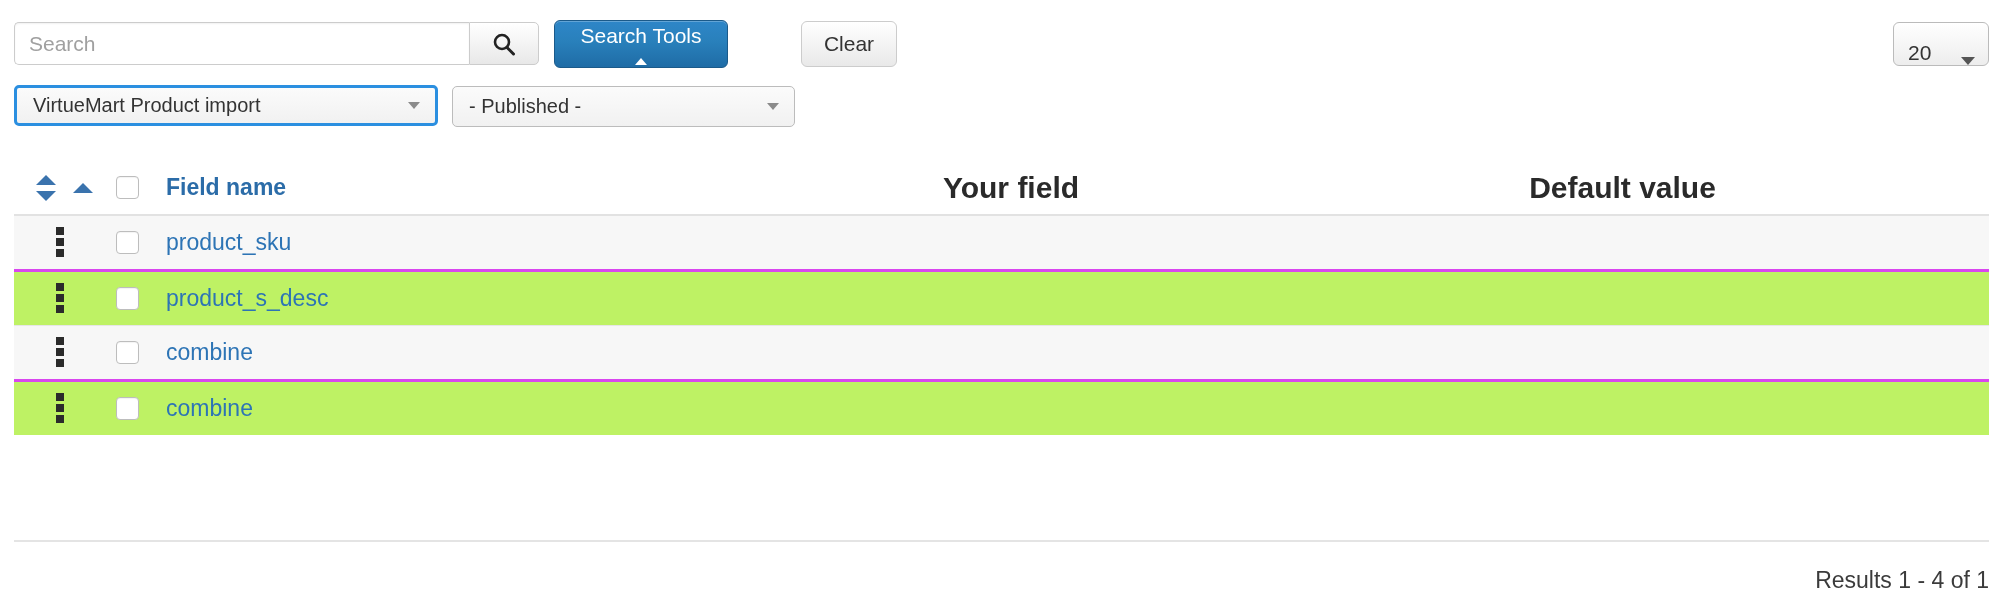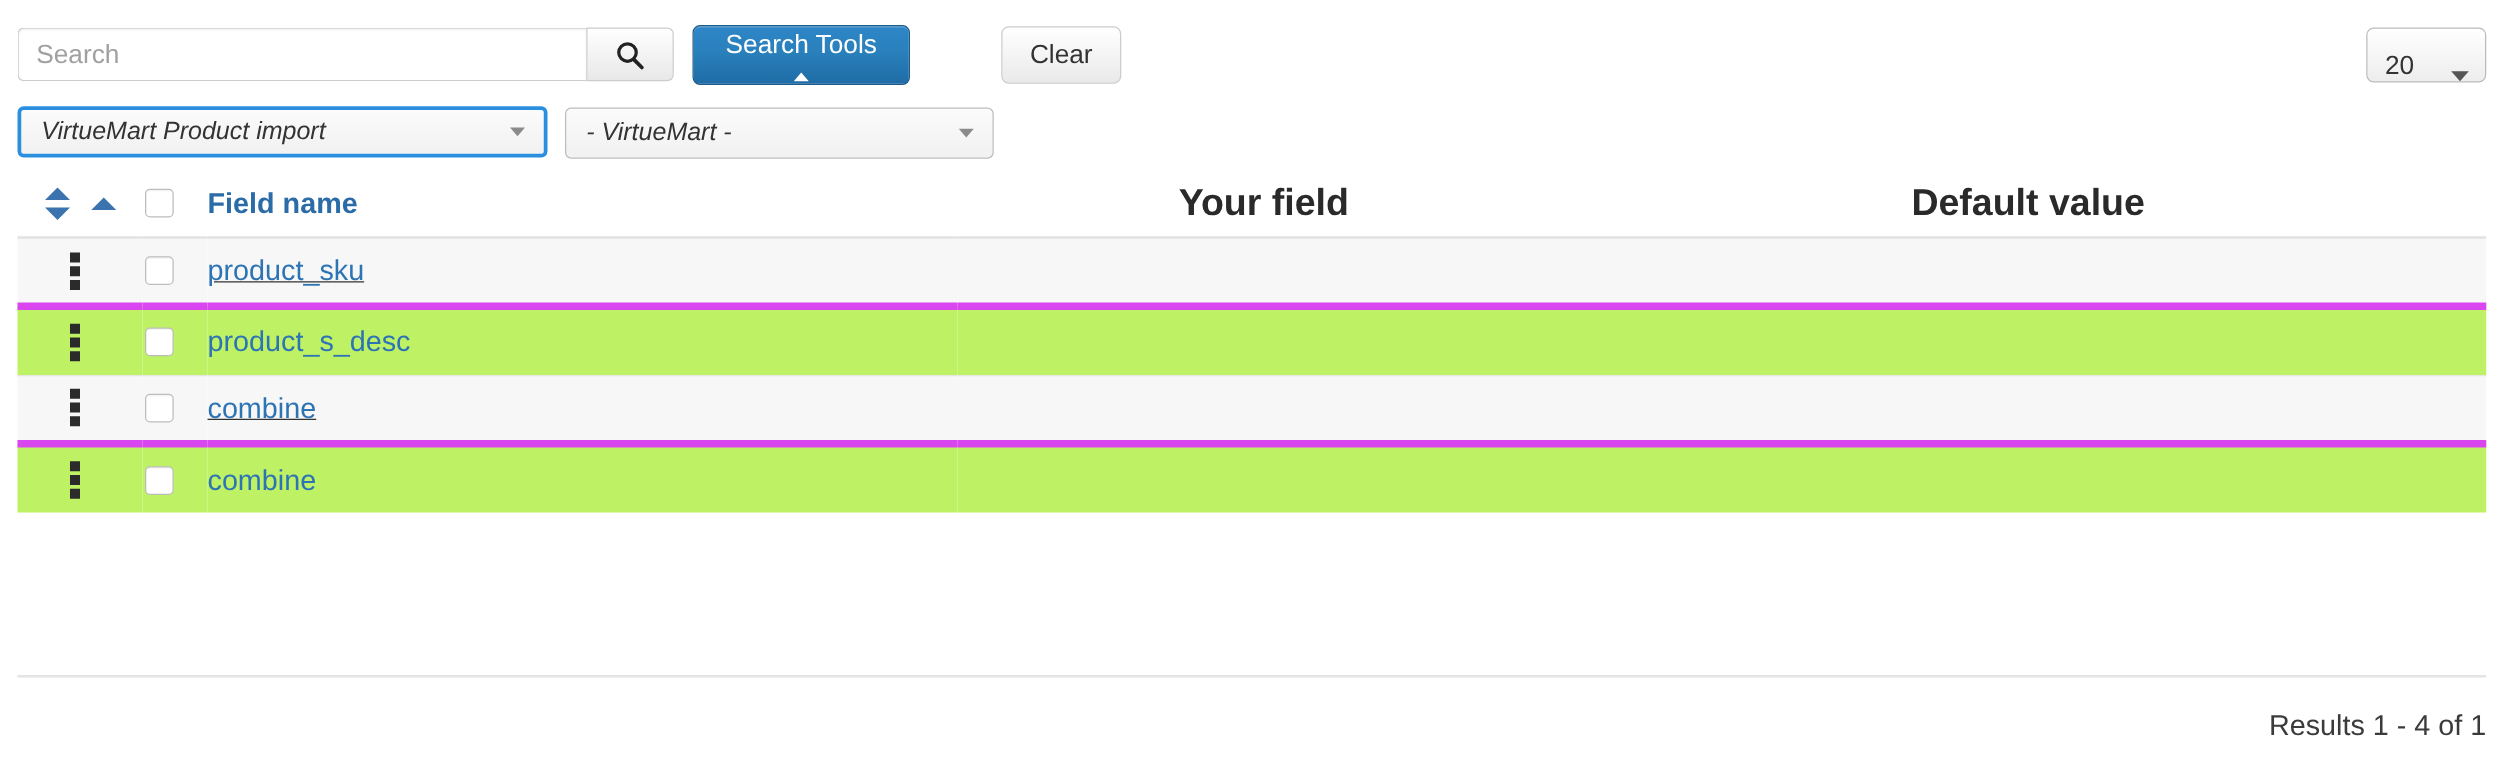--- a/index.html
+++ b/index.html
@@ -132,21 +132,20 @@
     border-top: 8px solid #555555;
     margin-right: 13px;
   }
 
   
   .filters {
     position: absolute;
     left: 0; top: 83px;
     width: 2003px;
     height: 60px;
-    font-style: italic;
   }
   .filter-select {
     position: absolute;
     height: 41px;
     border-radius: 5px;
     display: flex;
     align-items: center;
     background: linear-gradient(to bottom, #fbfbfb 0%, #f1f1f1 100%);
     cursor: pointer;
   }
@@ -172,21 +171,21 @@
   }
   #filter-state {
     left: 452px; top: 3px;
     width: 343px;
     border: 1px solid #bcbcbc;
   }
 
   
   .table-wrap {
     position: absolute;
-    left: 14px; top: 136px;
+    left: 14px; top: 161px;
     width: 1975px;
   }
   table.list {
     border-collapse: collapse;
     width: 1975px;
     table-layout: fixed;
   }
   table.list thead th {
     border-bottom: 2px solid #e2e2e2;
     padding: 0;
@@ -242,21 +241,21 @@
   }
   .hdr-plain {
     color: #2a2a2a;
     font-size: 30px;
     font-weight: bold;
   }
 
   table.list tbody tr { height: 55px; }
   table.list tbody tr.odd  { background: #f7f7f7; }
   table.list tbody tr.even { background: #bef264; }
-  table.list tbody tr.odd td { border-top: 1px solid #e6e6e6; border-bottom: 6px solid #d946ef; text-decoration: underline; }
+  table.list tbody tr.odd td { border-top: 1px solid #e6e6e6; border-bottom: 3px solid #d946ef; }
   table.list tbody td {
     padding: 0;
     vertical-align: middle;
   }
 
   .drag-handle {
     width: 10px;
     margin-left: 42px;
     display: flex;
     flex-direction: column;
@@ -336,21 +335,21 @@
     <span class="caret-down"></span>
   </div>
 </div>
 
 <div class="filters">
   <div class="filter-select" id="filter-type">
     <span class="label">VirtueMart Product import</span>
     <span class="tri"></span>
   </div>
   <div class="filter-select" id="filter-state">
-    <span class="label">- VirtueMart -</span>
+    <span class="label">- Published -</span>
     <span class="tri"></span>
   </div>
 </div>
 
 <div class="table-wrap">
   <table class="list">
     <thead>
       <tr>
         <th class="col-sort">
           <div class="sort-icons">

